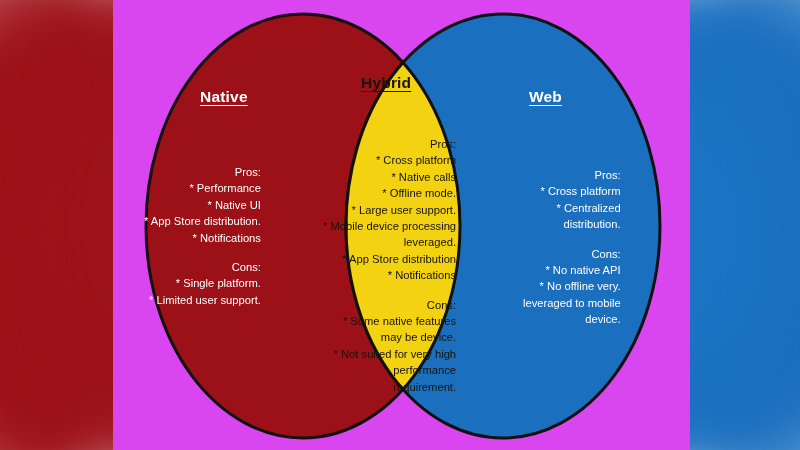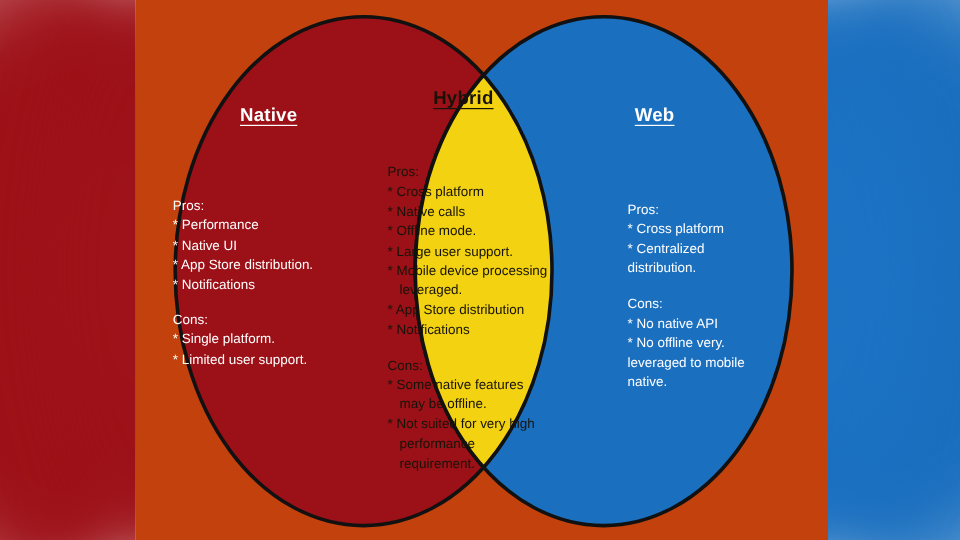--- a/index.html
+++ b/index.html
@@ -63,22 +63,23 @@
     background: radial-gradient(ellipse at 70% 50%, #1d74c6 0%, #1a6fbf 60%, rgba(26,111,191,0.2) 100%);
   }
 
   
   .panel {
     position: absolute;
     left: 113px;
     top: 0;
     width: 577px;
     height: 450px;
-    background: #c2410c;
+    background: #d946ef;
     overflow: hidden;
+    text-align: right;
   }
 
   .venn-svg {
     position: absolute;
     left: 0;
     top: 0;
   }
 
   
   .title {
@@ -171,33 +172,33 @@
       <span class="li">* Native calls</span>
       <span class="li">* Offline mode.</span>
       <span class="li">* Large user support.</span>
       <span class="li">* Mobile device processing</span>
       <span class="cont">leveraged.</span>
       <span class="li">* App Store distribution</span>
       <span class="li">* Notifications</span>
       <span class="gap"></span>
       <span class="hd">Cons:</span>
       <span class="li">* Some native features</span>
-      <span class="cont">may be offline.</span>
+      <span class="cont">may be device.</span>
       <span class="li">* Not suited for very  high</span>
       <span class="cont">performance</span>
       <span class="cont">requirement.</span>
     </div>
 
     <div class="block block-web">
       <span class="hd">Pros:</span>
       <span class="li">* Cross platform</span>
       <span class="li">* Centralized</span>
       <span class="li">distribution.</span>
       <span class="gap"></span>
       <span class="hd">Cons:</span>
       <span class="li">* No native API</span>
       <span class="li">* No offline very.</span>
       <span class="li">leveraged to mobile</span>
-      <span class="li">native.</span>
+      <span class="li">device.</span>
     </div>
 
   </div>
 </div>
 
 </body></html>

